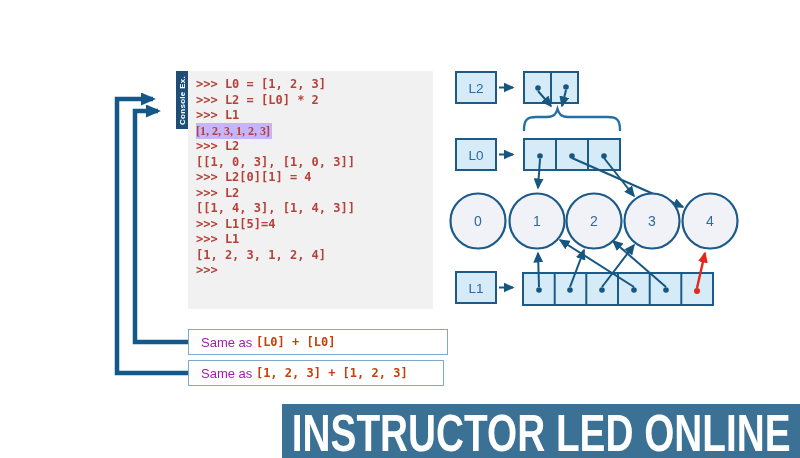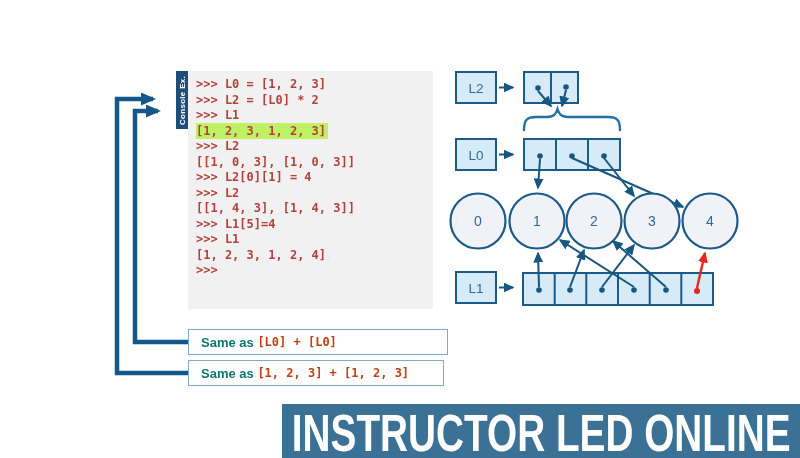--- a/index.html
+++ b/index.html
@@ -7,32 +7,32 @@
        font-family:"Liberation Sans",sans-serif;}
   .stage{position:absolute;inset:0;width:800px;height:458px;}
   svg.overlay{position:absolute;left:0;top:0;width:800px;height:458px;pointer-events:none;}
 
   
   .console-body{position:absolute;left:188px;top:71px;width:245px;height:238px;
       background:#f1f1f1;padding:1px;box-sizing:border-box;}
   .cline{height:15.5px;line-height:15.5px;padding-left:7px;white-space:pre;
       font-family:"DejaVu Sans Mono",monospace;font-size:12px;font-weight:bold;color:#b5413a;}
   .cline:first-child{margin-top:5px;}
-  .hl{background:#bef264;padding:1px 2px 1px 0;}
+  .hl{background:#c4b5fd;padding:1px 2px 1px 0;font-family:Liberation Serif, serif;}
   .console-tab{position:absolute;left:176px;top:71px;width:13px;height:58px;background:#1e4d78;
       display:flex;align-items:center;justify-content:center;}
   .console-tab span{transform:rotate(-90deg);white-space:nowrap;color:#ffffff;
       font-size:8px;font-weight:bold;letter-spacing:0.3px;}
 
   
   .callout{position:absolute;border:1.6px solid #7fa8cd;background:#ffffff;
       display:flex;align-items:center;box-sizing:border-box;padding-left:12px;white-space:pre;}
   .callout-1{left:188px;top:329px;width:260px;height:26px;}
   .callout-2{left:188px;top:360px;width:256px;height:26px;}
-  .c-prefix{color:#0f766e;font-size:13px;font-weight:bold;}
+  .c-prefix{color:#a21caf;font-size:13px;}
   .c-code{color:#c2410c;font-size:12px;font-weight:bold;font-family:"DejaVu Sans Mono",monospace;}
 
   
   .banner{position:absolute;left:282px;top:404px;width:518px;height:54px;background:#3c7196;
       display:flex;align-items:flex-start;justify-content:center;overflow:hidden;}
   .banner span{color:#ffffff;font-weight:bold;font-size:51px;letter-spacing:0px;
       transform:scaleX(0.76);transform-origin:center;white-space:nowrap;}
 
   
   .pbox{fill:#d5ebf8;stroke:#1c5a8a;stroke-width:2;}

